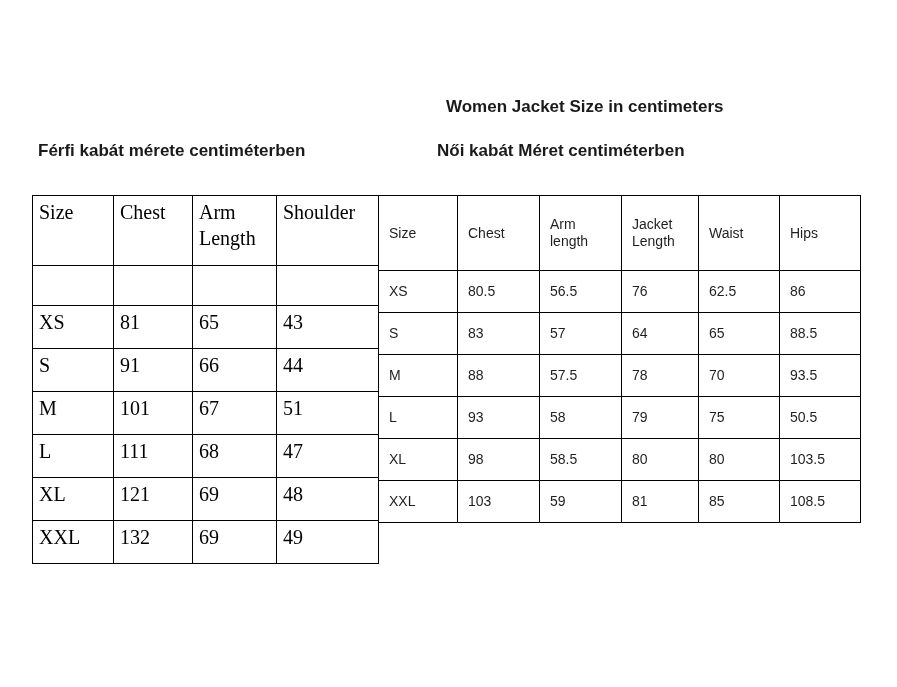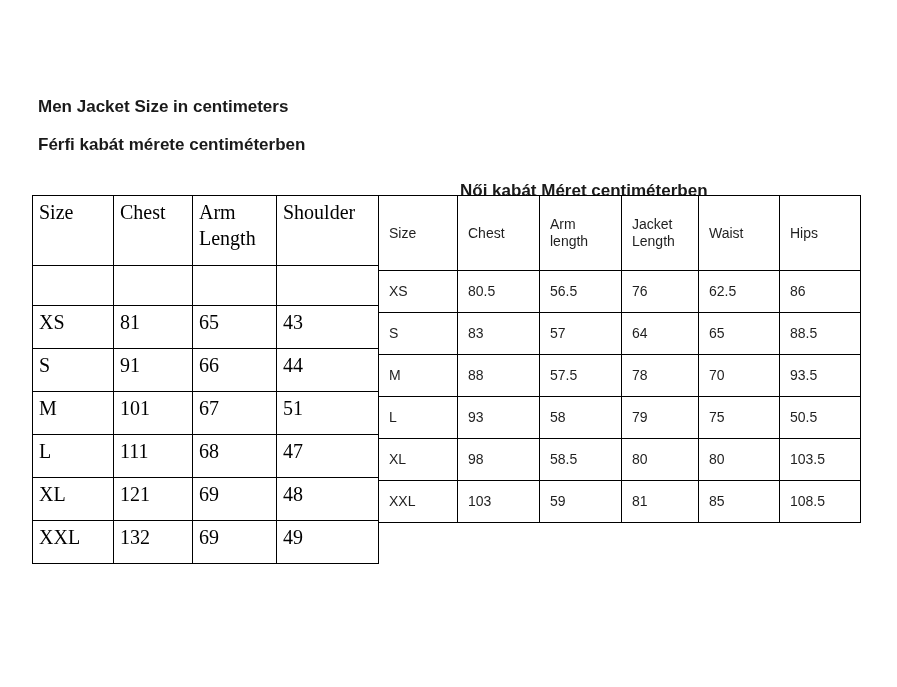--- a/index.html
+++ b/index.html
@@ -14,22 +14,22 @@
   .title {
     position: absolute;
     font-family: "Liberation Sans", sans-serif;
     font-weight: bold;
     font-size: 17px;
     color: #1a1a1a;
     white-space: nowrap;
   }
   .title-men-en   { left: 38px;  top: 97px; }
   .title-women-en { left: 446px; top: 97px; }
-  .title-men-hu   { left: 38px;  top: 135px; }
-  .title-women-hu { left: 460px; top: 141px; margin-top: 40px; }
+  .title-men-hu   { left: 38px;  top: 141px; }
+  .title-women-hu { left: 437px; top: 141px; }
 
   table { border-collapse: collapse; table-layout: fixed; margin-top: 12px; }
   th, td { border: 1px solid #000; font-weight: normal; text-align: left; overflow: hidden; }
   th { white-space: pre-line; }
 
   
   .men-table {
     position: absolute;
     left: 32px; top: 183px;
     width: 346px;
@@ -61,21 +61,21 @@
     padding: 2px 4px 2px 10px;
   }
   .women-table tr.hdr  { height: 75px; }
   .women-table tr.data { height: 42px; }
 </style>
 </head>
 <body>
 
 <div class="canvas">
 
-  <div class="title title-men-en">Men Jacket Size in centimeters</div>
+  <div class="title title-women-en">Women Jacket Size in centimeters</div>
   <div class="title title-men-hu">Férfi kabát mérete centiméterben</div>
   <div class="title title-women-hu">Női kabát Méret centiméterben</div>
 
   <table class="men-table">
     <colgroup>
       <col style="width:81px">
         <col style="width:79px">
         <col style="width:84px">
         <col style="width:102px">
     </colgroup>

